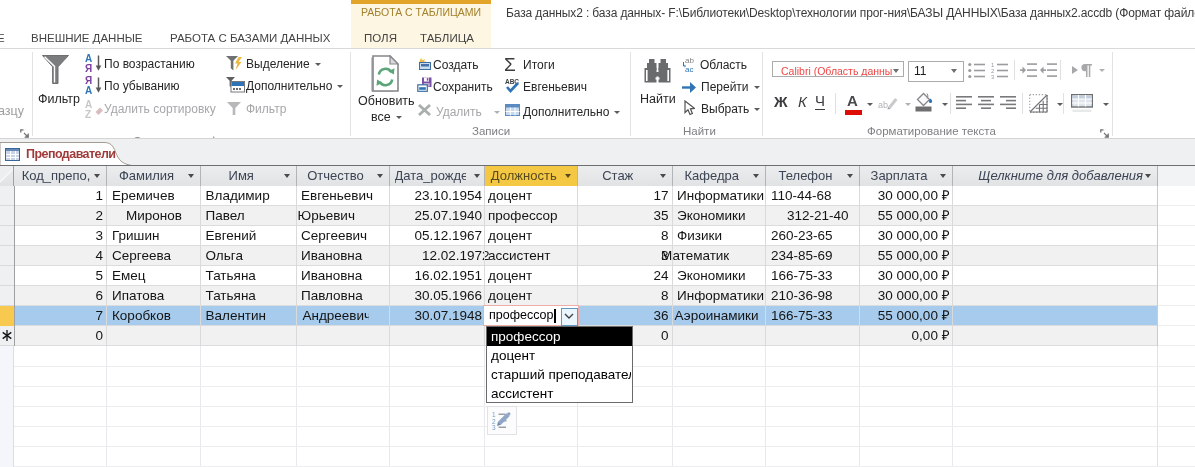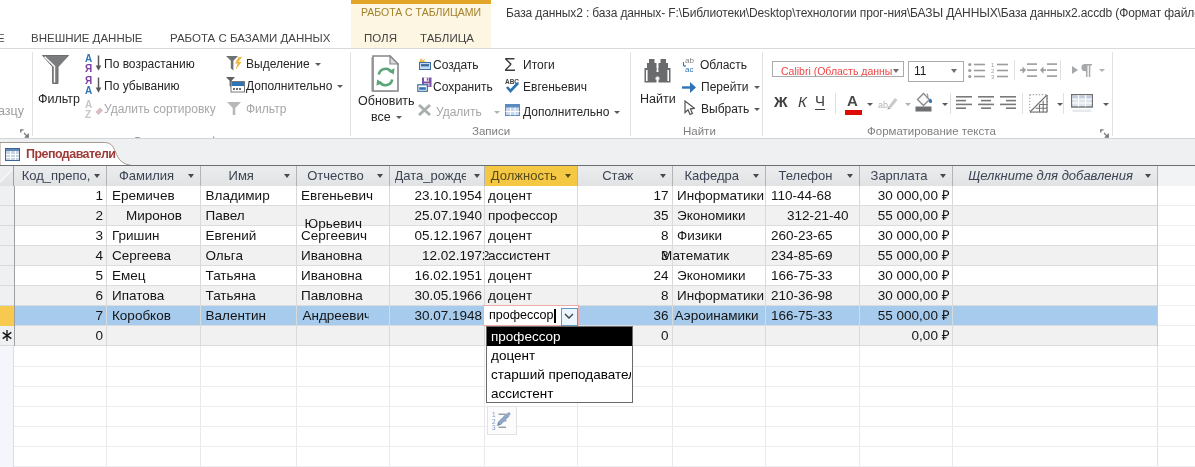--- a/index.html
+++ b/index.html
@@ -316,21 +316,21 @@
 <div class="hcell" style="left:14px;width:93px;text-align:center;padding-left:6px">Код_препо,<span class="harr"></span></div>
 <div class="hcell" style="left:107px;width:94px">Фамилия<span class="harr"></span></div>
 <div class="hcell" style="left:201px;width:95.5px">Имя<span class="harr"></span></div>
 <div class="hcell" style="left:296.5px;width:93px">Отчество<span class="harr"></span></div>
 <div class="hcell" style="left:389.5px;width:95px;text-align:left;padding-left:5px"><span style="display:inline-block;max-width:71px;overflow:hidden;vertical-align:top">Дата_рождения</span><span class="harr" style="right:4px"></span></div>
 <div class="hcell" style="left:484.5px;width:93.5px;background:#f5c843;color:#574a1c">Должность<span class="harr" style="border-top-color:#574a1c"></span></div>
 <div class="hcell" style="left:578px;width:94.5px">Стаж<span class="harr"></span></div>
 <div class="hcell" style="left:672.5px;width:93.5px">Кафедра<span class="harr"></span></div>
 <div class="hcell" style="left:766px;width:94px">Телефон<span class="harr"></span></div>
 <div class="hcell" style="left:860px;width:93px">Зарплата<span class="harr"></span></div>
-<div class="hcell" style="left:953px;width:205px;font-style:italic;font-weight:normal;text-align:center;padding-left:5px;font-size:13px">Щелкните для добавления<span class="harr"></span></div>
+<div class="hcell" style="left:953px;width:205px;font-style:italic;font-weight:normal;text-align:right;padding-left:5px;font-size:13px">Щелкните для добавления<span class="harr"></span></div>
 <div class="a" style="left:1158px;top:166px;width:37px;height:20px;background:#f2f3f5"></div>
 
 <div class="a" style="left:0;top:186px;width:13.5px;height:160px;background:repeating-linear-gradient(to bottom,#eff0f1 0,#eff0f1 19px,#d9dadb 19px,#d9dadb 20px);border-right:1px solid #a0a2a4;box-sizing:content-box"></div>
 <div class="a" style="left:0;top:306px;width:13.5px;height:19.5px;background:#f7c94e"></div>
 <svg class="a" style="left:1.5px;top:330px" width="10" height="11" viewBox="0 0 10 11">
     <g stroke="#111" stroke-width="1.3">
       <path d="M5 0v11"></path>
       <path d="M0.7 2.4l8.6 6.2"></path>
       <path d="M9.3 2.4L0.7 8.6"></path>
     </g>
@@ -353,21 +353,21 @@
 <div class="cell" style="left:296.5px;top:186px;width:93px;padding-left:4.5px">Евгеньевич</div>
 <div class="cell num" style="left:389.5px;top:186px;width:95px;padding-right:2.5px">23.10.1954</div>
 <div class="cell" style="left:484.5px;top:186px;width:93.5px;padding-left:3.5px">доцент</div>
 <div class="cell num" style="left:578px;top:186px;width:94.5px;padding-right:4px">17</div>
 <div class="cell" style="left:672.5px;top:186px;width:93.5px;padding-left:4.5px">Информатики</div>
 <div class="cell" style="left:766px;top:186px;width:94px;padding-left:5px">110-44-68</div>
 <div class="cell num" style="left:860px;top:186px;width:93px;padding-right:3.5px">30 000,00 ₽</div>
 <div class="cell num" style="left:14px;top:206px;width:93px;padding-right:4px">2</div>
 <div class="cell" style="left:121px;top:206px;width:94px;padding-left:5px">Миронов</div>
 <div class="cell" style="left:201px;top:206px;width:95.5px;padding-left:4.5px">Павел</div>
-<div class="cell" style="left:296.5px;top:214px;width:93px;padding-left:8px">Юрьевич</div>
+<div class="cell" style="left:296.5px;top:206px;width:93px;padding-left:1px">Юрьевич</div>
 <div class="cell num" style="left:389.5px;top:206px;width:95px;padding-right:2.5px">25.07.1940</div>
 <div class="cell" style="left:484.5px;top:206px;width:93.5px;padding-left:3.5px">профессор</div>
 <div class="cell num" style="left:578px;top:206px;width:94.5px;padding-right:4px">35</div>
 <div class="cell" style="left:672.5px;top:206px;width:93.5px;padding-left:4.5px">Экономики</div>
 <div class="cell" style="left:782px;top:206px;width:94px;padding-left:5px">312-21-40</div>
 <div class="cell num" style="left:860px;top:206px;width:93px;padding-right:3.5px">55 000,00 ₽</div>
 <div class="cell num" style="left:14px;top:226px;width:93px;padding-right:4px">3</div>
 <div class="cell" style="left:107px;top:226px;width:94px;padding-left:5px">Гришин</div>
 <div class="cell" style="left:201px;top:226px;width:95.5px;padding-left:4.5px">Евгений</div>
 <div class="cell" style="left:296.5px;top:226px;width:93px;padding-left:4.5px">Сергеевич</div>

